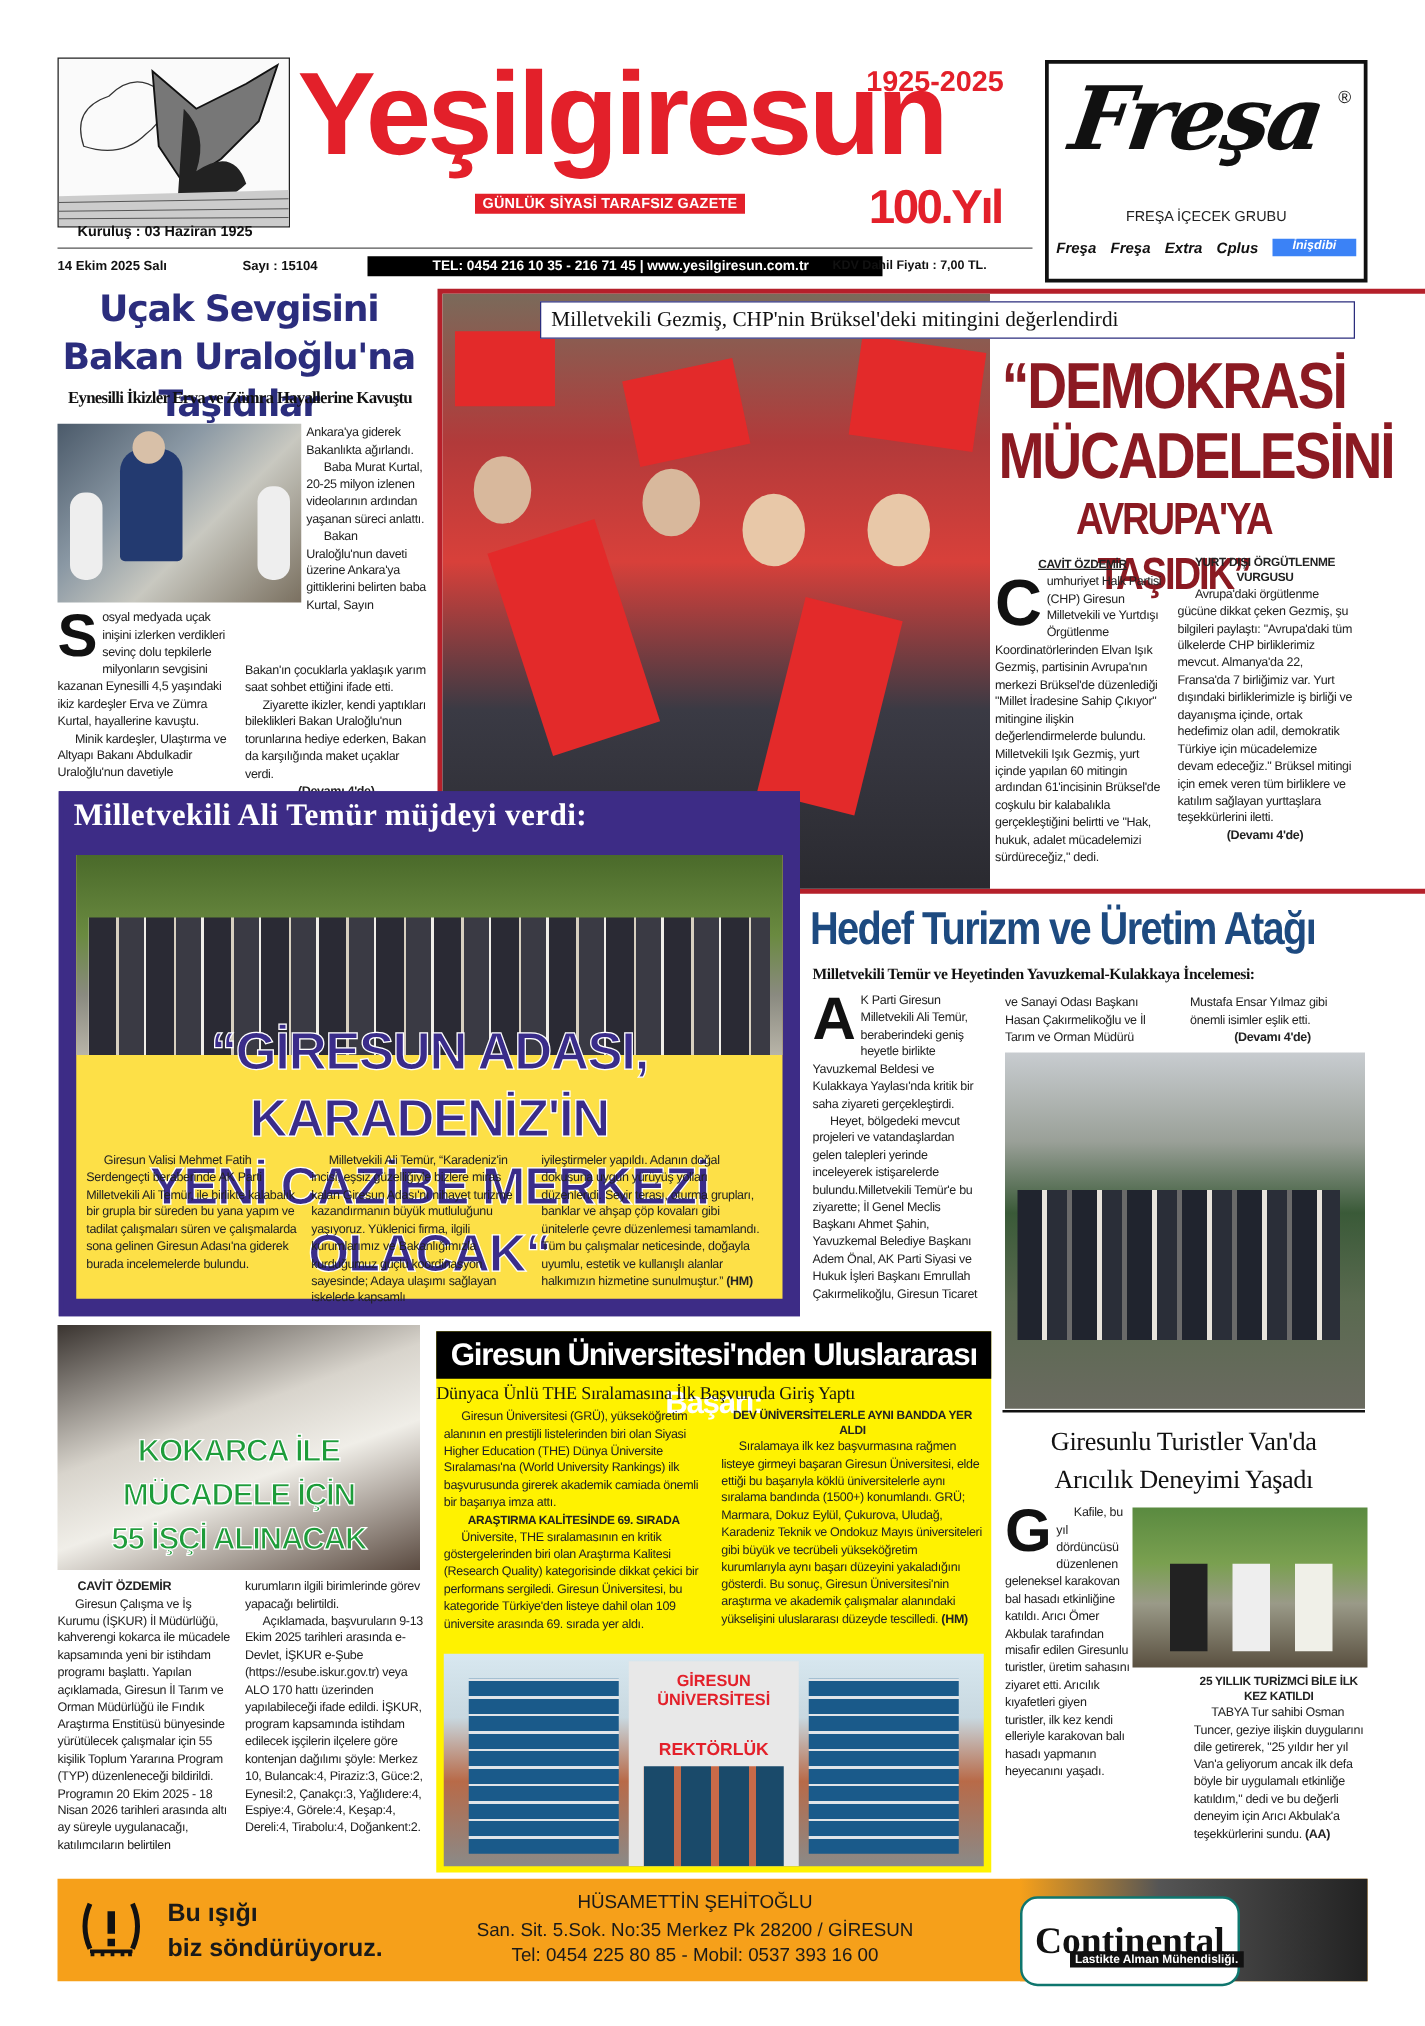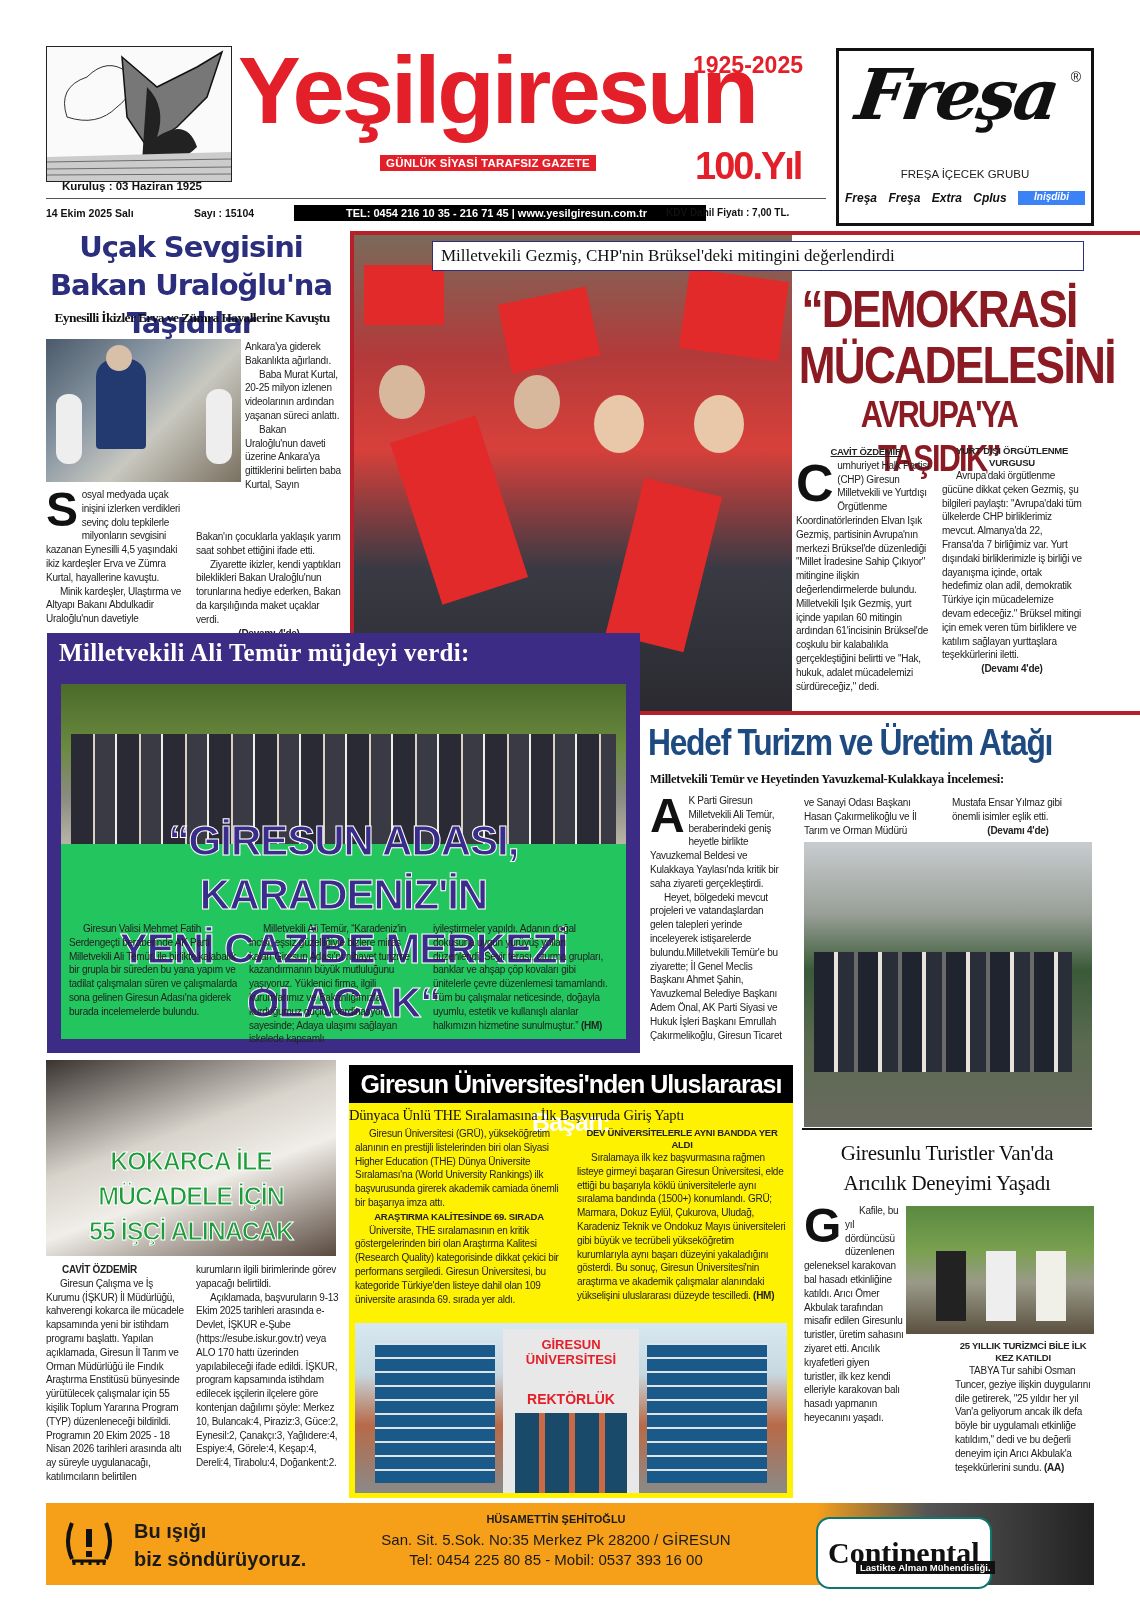--- a/index.html
+++ b/index.html
@@ -24,21 +24,21 @@
 .telbar{position:absolute;left:248px;top:0;width:412px;height:16px;background:#000;color:#fff;padding-left:52px;line-height:16px;font-size:11px}
 .fresa{left:836px;top:48px;width:258px;height:178px;border:3px solid #111;background:#fff}
 
 .h1blue{color:#2b2d7d;font-weight:bold;font-family:"DejaVu Sans",sans-serif}
 
 .chp-box{left:350px;top:231px;width:800px;height:484px;border:4px solid #b5202a}
 .chp-sub{background:#fff;border:1px solid #2b2d7d;padding:4px 8px;font-size:17px}
 .demo{color:#8b1a22;font-weight:bold;text-align:center;line-height:56px;font-size:52px;letter-spacing:-2px;transform:scaleX(.85);transform-origin:center}
 
 .ali-box{left:47px;top:633px;width:593px;height:420px;border:4px solid #3d2c86;background:#3d2c86}
-.ali-inner{position:absolute;left:10px;top:47px;right:10px;bottom:10px;background:#22c55e}
+.ali-inner{position:absolute;left:10px;top:47px;right:10px;bottom:10px;background:#fde047}
 .bigquote{color:#3a2c8a;font-weight:bold;font-size:42px;text-align:center;line-height:54px;letter-spacing:-1px;-webkit-text-stroke:1px #fff}
 
 .uni-box{left:349px;top:1065px;width:444px;height:433px;background:#fff200}
 .uni-head{background:#000;color:#fff;font-weight:bold;font-size:25px;text-align:center;height:38px;line-height:38px;letter-spacing:-1px}
 
 .ad{left:46px;top:1503px;width:1048px;height:82px;background:#f6a01a}
 </style>
 </head>
 <body>
 
@@ -236,20 +236,20 @@
     <path d="M10 4 Q2 22 10 40 M44 4 Q52 22 44 40" stroke="#111" stroke-width="4" fill="none"></path>
     <rect x="24" y="10" width="6" height="18" fill="#111"></rect>
       <rect x="24" y="32" width="6" height="6" fill="#111"></rect>
     <path d="M10 42 L44 42 M12 46 L12 42 M20 46 L20 42 M28 46 L28 42 M36 46 L36 42 M42 46 L42 42" stroke="#111" stroke-width="3"></path>
   </svg>
   <div class="abs" style="left:88px;top:14px;font-size:20px;font-weight:bold;color:#1a1a1a;line-height:28px">
     <div>Bu ışığı</div>
     <div>biz söndürüyoruz.</div>
   </div>
   <div class="abs" style="left:300px;top:10px;width:420px;text-align:center;color:#1a1a1a">
-    <div style="font-weight:bold;font-size:11px">HÜSAMETTİN ŞEHİTOĞLU</div>
+    <div style="font-weight:normal;font-size:15px">HÜSAMETTİN ŞEHİTOĞLU</div>
     <div style="font-size:15px;margin-top:6px">San. Sit. 5.Sok. No:35 Merkez Pk 28200 / GİRESUN</div>
     <div style="font-size:15px;margin-top:3px">Tel: 0454 225 80 85 - Mobil: 0537 393 16 00</div>
   </div>
   <div class="abs" style="left:770px;top:0;width:278px;height:82px;background:linear-gradient(90deg,#f6a01a 0%,#555 40%,#222 100%)"></div>
   <div class="abs serif" style="left:770px;top:14px;background:#fff;border:2px solid #0f766e;border-radius:14px;padding:17px 10px;font-size:30px;font-weight:bold;line-height:34px">Continental</div>
   <div class="abs" style="left:810px;top:58px;background:#111;color:#fff;font-size:9.5px;font-weight:bold;padding:1px 4px">Lastikte Alman Mühendisliği.</div>
 </div>
 
 </body></html>

